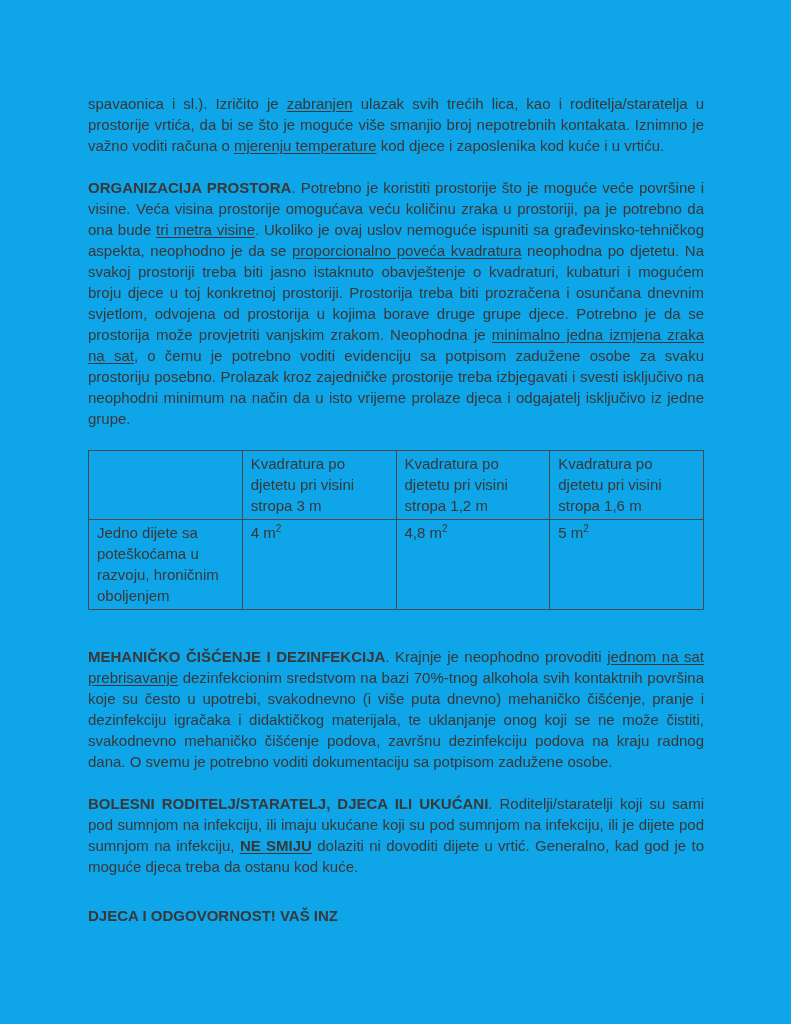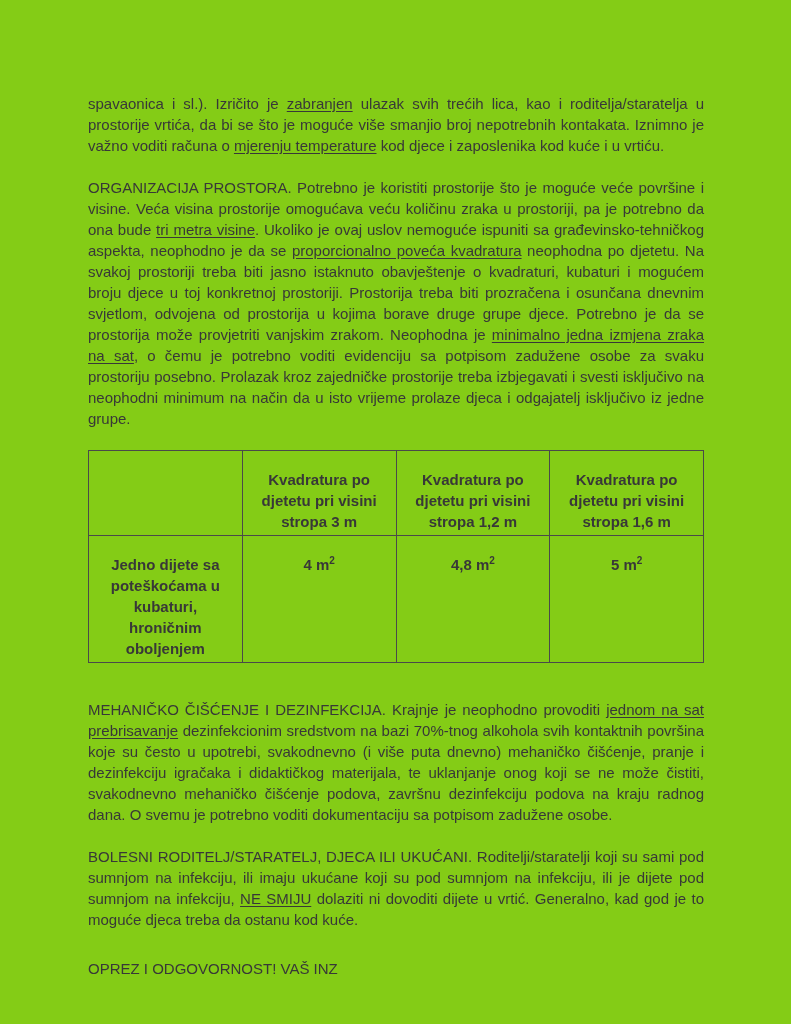--- a/index.html
+++ b/index.html
@@ -1,45 +1,45 @@
 <!DOCTYPE html>
 <html><head>
 <meta charset="utf-8">
 <style>
   * { box-sizing: border-box; }
   html, body { margin: 0; padding: 0; background: #ffffff; }
   .page {
     width: 791px;
     height: 1024px;
-    background: #84cc16;
+    background: #0ea5e9;
     padding: 93px 87px 0 88px;
     font-family: "Liberation Sans", sans-serif;
     font-size: 15px;
     line-height: 1.4;
     color: #383838;
     overflow: hidden;
   }
   p.doc-par {
     margin: 0 0 21px 0;
     text-align: justify;
   }
-  .b { font-weight: normal; }
+  .b { font-weight: bold; }
   .u { text-decoration: underline; text-underline-offset: 2px; }
   table.area-table {
     border-collapse: collapse;
     table-layout: fixed;
     width: 100%;
     margin: 12px 0 36px 0;
   }
   table.area-table th,
   table.area-table td {
     border: 1px solid #4a4a4a;
-    padding: 18px 8px 3px 8px;
-    font-weight: bold;
-    text-align: center;
+    padding: 2px 8px 3px 8px;
+    font-weight: normal;
+    text-align: left;
     vertical-align: top;
     line-height: 1.4;
   }
   td.value-cell {
     text-align: center;
     vertical-align: middle;
   }
   td.value-cell sup {
     font-size: 10px;
     line-height: 0;
@@ -63,27 +63,27 @@
     <thead>
       <tr>
           <th></th>
           <th>Kvadratura po djetetu pri visini stropa 3 m</th>
           <th>Kvadratura po djetetu pri visini stropa 1,2 m</th>
           <th>Kvadratura po djetetu pri visini stropa 1,6 m</th>
         </tr>
     </thead>
     <tbody>
         <tr>
-          <td>Jedno dijete sa poteškoćama u kubaturi, hroničnim oboljenjem</td>
+          <td>Jedno dijete sa poteškoćama u razvoju, hroničnim oboljenjem</td>
           <td class="value-cell">4 m<sup>2</sup></td>
           <td class="value-cell">4,8 m<sup>2</sup></td>
           <td class="value-cell">5 m<sup>2</sup></td>
         </tr>
       </tbody>
   </table>
 
   <p class="doc-par"><span class="b">MEHANIČKO ČIŠĆENJE I DEZINFEKCIJA</span><span>. Krajnje je neophodno provoditi </span><span class="u">jednom na sat prebrisavanje</span><span> dezinfekcionim sredstvom na bazi 70%-tnog alkohola svih kontaktnih površina koje su često u upotrebi, svakodnevno (i više puta dnevno) mehaničko čišćenje, pranje i dezinfekciju igračaka i didaktičkog materijala, te uklanjanje onog koji se ne može čistiti, svakodnevno mehaničko čišćenje podova, završnu dezinfekciju podova na kraju radnog dana. O svemu je potrebno voditi dokumentaciju sa potpisom zadužene osobe.</span></p>
 
   <p class="doc-par"><span class="b">BOLESNI RODITELJ/STARATELJ, DJECA ILI UKUĆANI</span><span>. Roditelji/staratelji koji su sami pod sumnjom na infekciju, ili imaju ukućane koji su pod sumnjom na infekciju, ili je dijete pod sumnjom na infekciju, </span><span class="b u">NE SMIJU</span><span> dolaziti ni dovoditi dijete u vrtić. Generalno, kad god je to moguće djeca treba da ostanu kod kuće.</span></p>
 
-  <p class="footer-line"><span class="b">OPREZ I ODGOVORNOST! VAŠ INZ</span></p>
+  <p class="footer-line"><span class="b">DJECA I ODGOVORNOST! VAŠ INZ</span></p>
 
 </div>
 
 </body></html>

